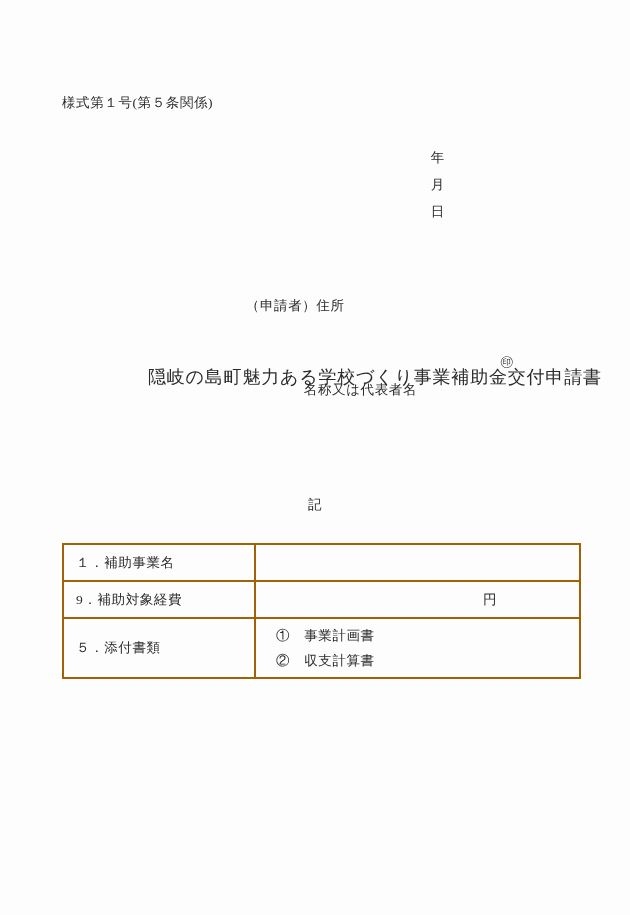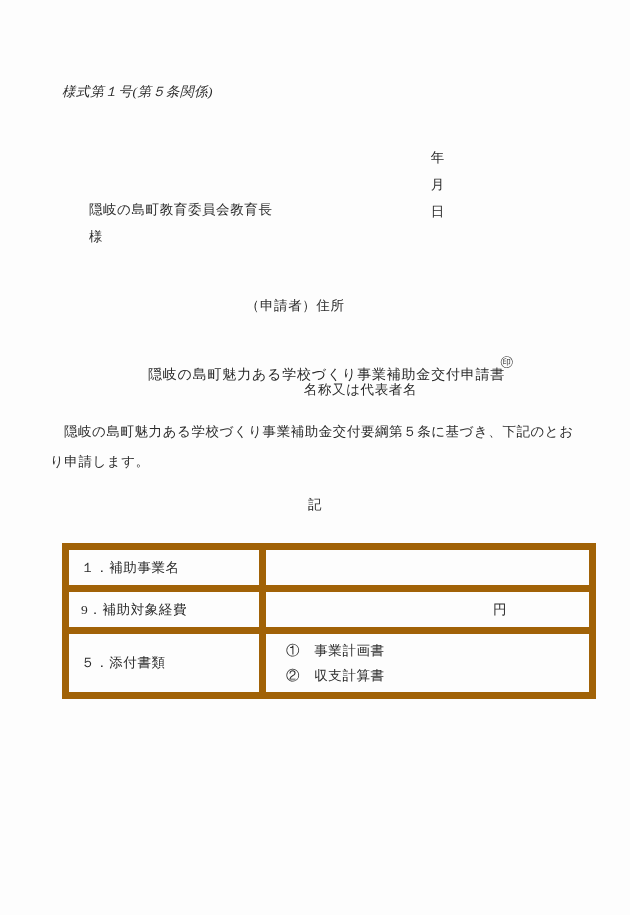--- a/index.html
+++ b/index.html
@@ -27,23 +27,22 @@
     position: absolute;
     white-space: pre;
     line-height: 1.0;
     font-size: 13.5px;
     letter-spacing: 0.6px;
   }
 
   
   .form-no {
     left: 62px;
-    top: 85px;
-    font-size: 13.5px;
-    font-style: italic;
+    top: 96px;
+    font-size: 13.5px;
   }
 
   
   .date-line {
     left: 403px;
     top: 137px;
     font-size: 13.5px;
     letter-spacing: 0.6px;
     text-align: right;
   }
@@ -83,21 +82,21 @@
     position: absolute;
     left: 278px;
     top: 0;
     font-size: 13.5px;
   }
 
   
   .doc-title {
     left: 148px;
     top: 368px;
-    font-size: 14px;
+    font-size: 18px;
     letter-spacing: 0.8px;
   }
 
   
   .body-para {
     position: absolute;
     left: 50px;
     top: 417px;
     width: 540px;
     font-size: 13.5px;
@@ -129,21 +128,21 @@
   .form-table {
     position: absolute;
     left: 62px;
     top: 543px;
     width: 481px;
     border-collapse: collapse;
     table-layout: fixed;
     font-size: 13.5px;
   }
   .form-table td {
-    border: 7px solid #a16207;
+    border: 2px solid #a16207;
     padding: 0;
     vertical-align: middle;
   }
   .form-table td.label {
     width: 178px;
     height: 35px;
     padding-left: 12px;
     letter-spacing: 0.6px;
     white-space: pre;
   }
@@ -180,42 +179,33 @@
   <div class="tx form-no">様式第１号(第５条関係)</div>
 
   <div class="tx date-line">
     <span>年</span>
     <span class="gap"></span>
     <span>月</span>
     <span class="gap"></span>
     <span>日</span>
   </div>
 
-  <div class="tx addressee">
-    <span>隠岐の島町教育委員会教育長</span>
-    <span class="gap"></span>
-    <span>様</span>
-  </div>
 
   <div class="applicant">
     <div class="applicant-row">
       <span>（申請者）</span><span>住所</span>
     </div>
     <div class="applicant-row indent">
       <span>名称又は代表者名</span>
       <span class="seal">㊞</span>
     </div>
   </div>
 
   <div class="tx doc-title">隠岐の島町魅力ある学校づくり事業補助金交付申請書</div>
 
-  <div class="body-para">
-    <span class="l1">隠岐の島町魅力ある学校づくり事業補助金交付要綱第５条に基づき、下記のとお</span>
-    <span class="l2">り申請します。</span>
-  </div>
 
   <div class="ki-marker">記</div>
 
   <table class="form-table">
     <tbody>
       <tr>
         <td class="label">１．補助事業名</td>
         <td class="value">
           <span class="unit-cell"></span>
         </td>

